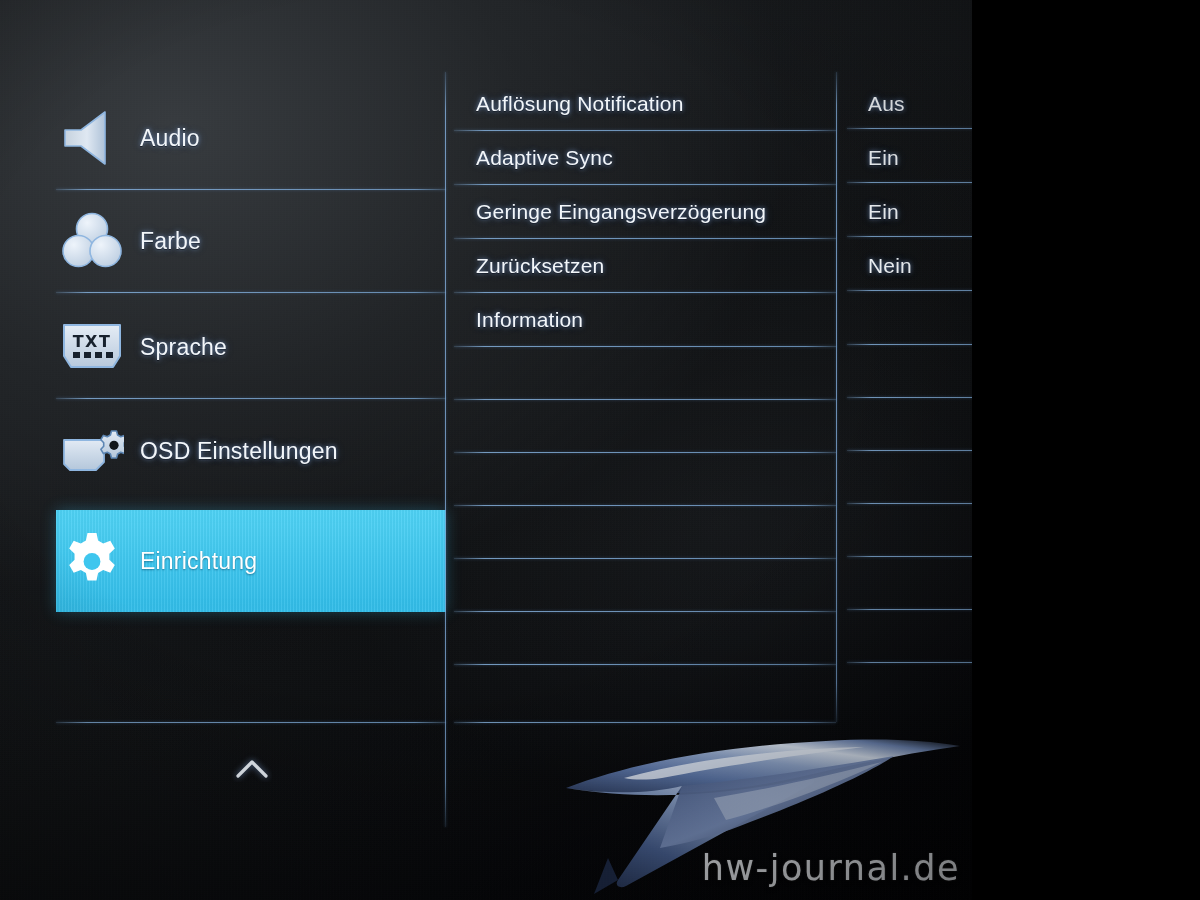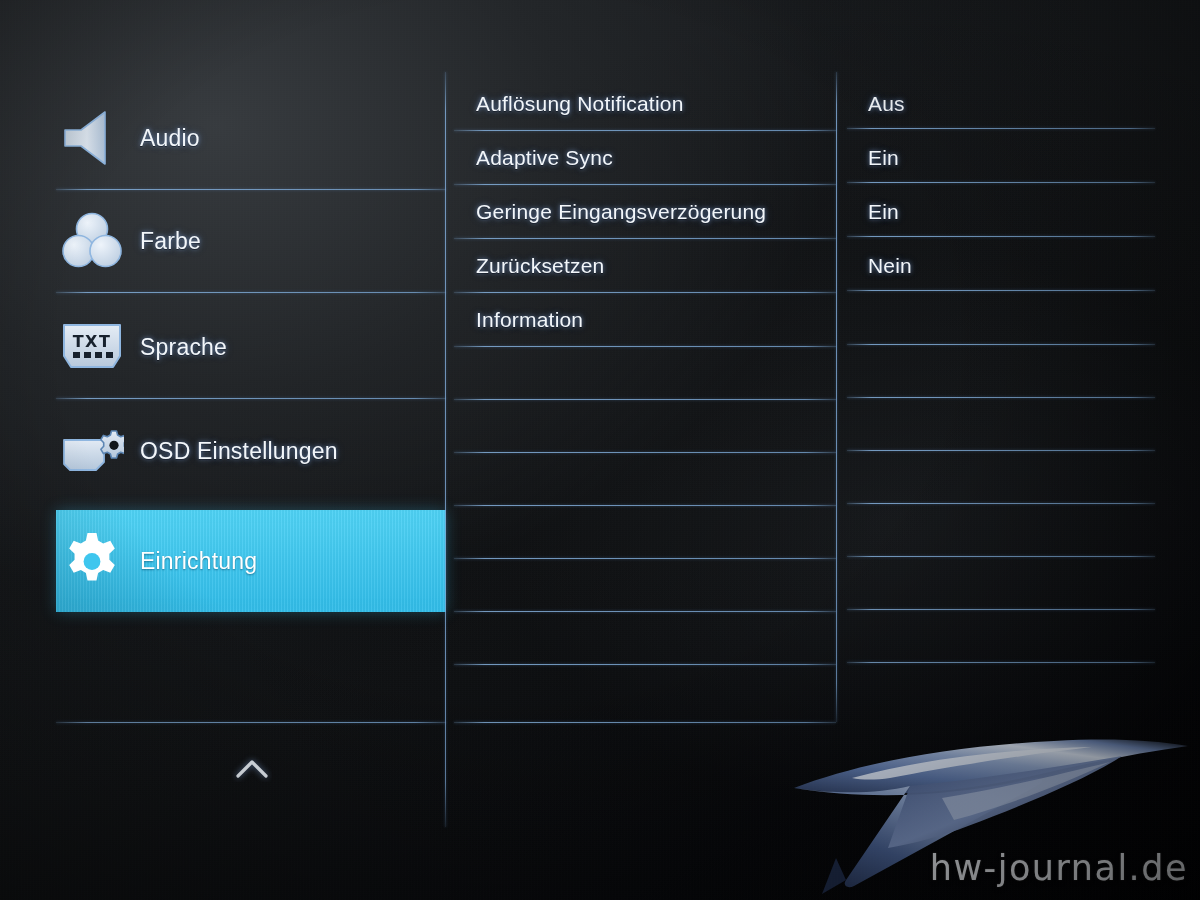--- a/index.html
+++ b/index.html
@@ -8,21 +8,21 @@
   body {
     font-family:"Liberation Sans", sans-serif;
     background:#000;
     overflow:hidden;
     position:relative;
   }
 
   
   #screen {
     position:absolute; inset:0;
-    width:1200px; height:900px;
+    width:972px; height:900px;
     background:
       radial-gradient(ellipse 900px 700px at 18% 14%, rgba(56,60,64,0.95) 0%, rgba(36,39,42,0.75) 38%, rgba(14,15,17,0.25) 68%, rgba(0,0,0,0) 100%),
       radial-gradient(ellipse 700px 520px at 74% 58%, rgba(30,33,36,0.55) 0%, rgba(8,9,10,0.2) 55%, rgba(0,0,0,0) 100%),
       linear-gradient(152deg, #24272a 0%, #1b1e21 28%, #101214 58%, #06070a 82%, #010103 100%);
     overflow:hidden;
   }
   #grain {
     position:absolute; inset:0;
     opacity:.22;
     background-image:

